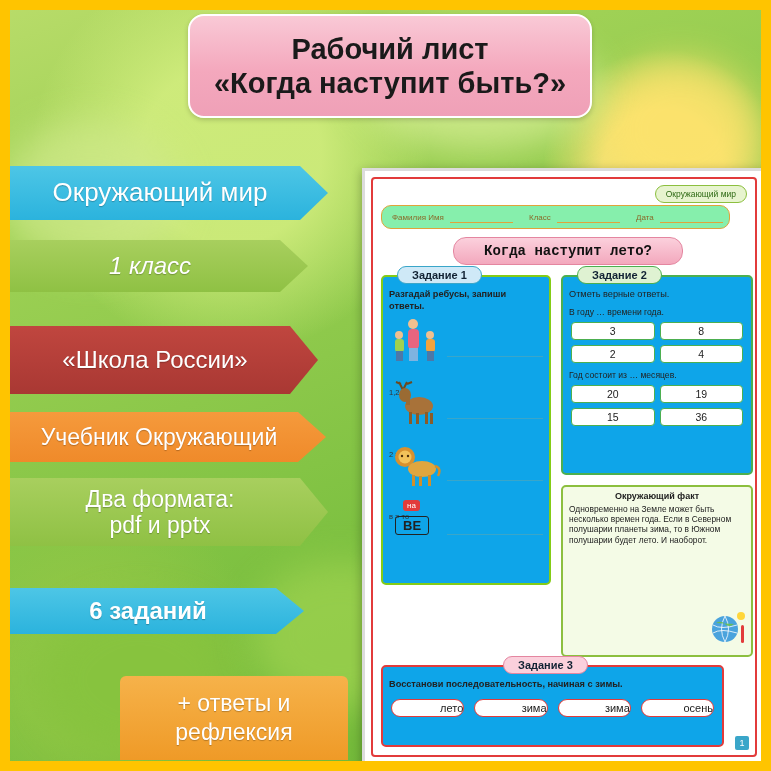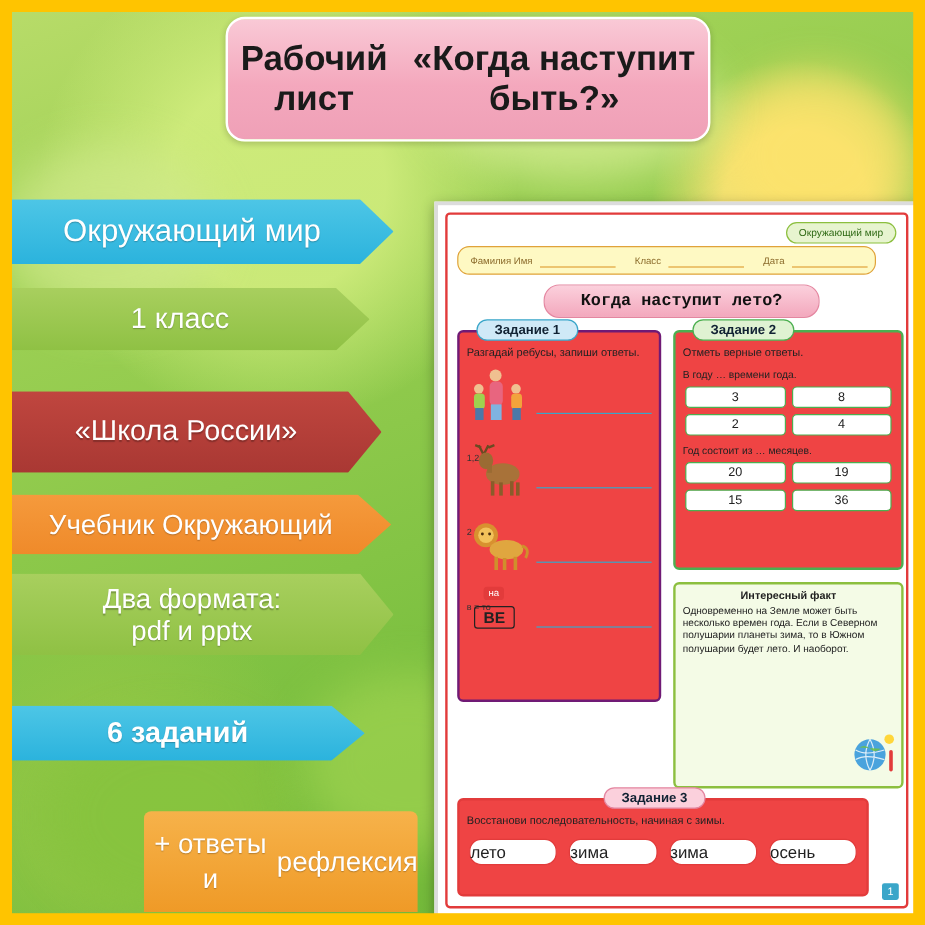--- a/index.html
+++ b/index.html
@@ -45,20 +45,21 @@
     position: absolute;
     left: 188px;
     top: 14px;
     width: 400px;
     height: 100px;
     background: linear-gradient(180deg, #f9c9d6 0%, #f4a8bd 55%, #efa0b7 100%);
     border: 2px solid #ffffff;
     border-radius: 16px;
     box-shadow: 0 2px 5px rgba(0,0,0,.18);
     display: flex;
+    flex-direction: column;
     align-items: center;
     justify-content: center;
     z-index: 20;
   }
   .title-banner .line {
     font-size: 29px;
     font-weight: bold;
     color: #1a1a1a;
     line-height: 1.18;
     text-align: center;
@@ -75,39 +76,39 @@
     color: #ffffff;
     font-size: 24px;
     line-height: 1.15;
     padding: 0 26px 0 10px;
     box-sizing: border-box;
     clip-path: polygon(0 0, calc(100% - 28px) 0, 100% 50%, calc(100% - 28px) 100%, 0 100%);
     text-shadow: 0 1px 1px rgba(0,0,0,.25);
     z-index: 20;
   }
   .r1 { top: 166px;  width: 320px; height: 54px; background: linear-gradient(180deg,#4dc6e6,#2bb3dd); font-size: 26px; }
-  .r2 { top: 240px;  width: 300px; height: 52px; background: linear-gradient(180deg,#a8cf5e,#8fc144); }
+  .r2 { top: 240px;  width: 300px; height: 52px; background: linear-gradient(180deg,#a8cf5e,#8fc144); font-style: italic; }
   .r3 { top: 326px;  width: 310px; height: 68px; background: linear-gradient(180deg,#c0463f,#a93833); }
   .r4 { top: 412px;  width: 318px; height: 50px; background: linear-gradient(180deg,#f59a3c,#ef8a2a); font-size: 23px; }
   .r5 { top: 478px;  width: 320px; height: 68px; background: linear-gradient(180deg,#a8cf5e,#8fc144); flex-direction: column; }
   .r6 { top: 588px;  width: 296px; height: 46px; background: linear-gradient(180deg,#4dc6e6,#2bb3dd); font-weight: bold; }
   .r5 .l { font-size: 23px; }
 
   .bottom-note {
     position: absolute;
     left: 120px;
     top: 676px;
     width: 228px;
     height: 84px;
     background: linear-gradient(180deg,#f6b24a,#ef9a27);
     color: #fff;
     font-size: 23px;
     line-height: 1.25;
     display: flex;
-    flex-direction: row;
+    flex-direction: column;
     align-items: center;
     justify-content: center;
     text-align: center;
     border-radius: 6px 6px 0 0;
     text-shadow: 0 1px 1px rgba(0,0,0,.25);
     z-index: 20;
   }
 
   
   .sheet-shadow {
@@ -145,21 +146,21 @@
     padding: 3px 10px;
   }
   .ws-fields {
     position: absolute;
     left: 8px;
     top: 26px;
     right: 25px;
     height: 22px;
     border: 1px solid #e0a33a;
     border-radius: 10px;
-    background: #fef9c3;
+    background: #86efac;
     display: flex;
     align-items: center;
     font-size: 8px;
     color: #8a6a2a;
   }
   .ws-fields .fl { margin-left: 10px; }
   .ws-fields .ln { flex: 1; border-bottom: 1px solid #e0a33a; height: 11px; margin: 0 6px; }
   .ws-title {
     position: absolute;
     left: 80px;
@@ -173,44 +174,44 @@
     align-items: center;
     justify-content: center;
     font-size: 14px;
     font-weight: bold;
     color: #111;
     font-family: Liberation Mono, monospace;
   }
 
   .task-box {
     position: absolute;
-    border: 2px solid #701a75;
+    border: 2px solid #84cc16;
     border-radius: 5px;
-    background: #ef4444;
+    background: #0ea5e9;
     box-sizing: border-box;
   }
   .task-head {
     position: absolute;
     top: -11px;
     left: 14px;
     padding: 2px 14px;
     border-radius: 10px;
     font-size: 11px;
     font-weight: bold;
     color: #123;
     background: #cfe9f7;
     border: 1px solid #3aa6c9;
   }
   .t1 { left: 8px; top: 96px; width: 170px; height: 310px; }
   .t2 { left: 188px; top: 96px; width: 192px; height: 200px; border-color: #4caf50; }
   .t2 .task-head { background: #dff2d2; border-color: #4caf50; }
   .t3 { left: 8px; top: 486px; width: 343px; height: 82px; border-color: #e23b3b; }
   .t3 .task-head { background: #fbd0dc; border-color: #e486a0; left: 120px; }
 
-  .task-text { font-size: 9.2px; font-weight: normal; padding: 12px 6px 2px 6px; line-height: 1.25; }
+  .task-text { font-size: 9.2px; font-weight: bold; padding: 12px 6px 2px 6px; line-height: 1.25; }
   .task-text.norm { font-weight: normal; }
 
   .rebus-row {
     display: flex;
     align-items: center;
     gap: 6px;
     padding: 2px 6px;
   }
   .rebus-img {
     width: 52px;
@@ -250,22 +251,22 @@
     font-size: 8.4px;
     line-height: 1.22;
   }
   .fact-title { text-align: center; font-weight: bold; font-size: 9px; margin-bottom: 2px; }
 
   .seq-row { display: flex; gap: 10px; padding: 6px 8px 0; }
   .seq-item {
     flex: 1;
     border: 1.5px solid #e23b3b;
     border-radius: 10px;
-    text-align: left;
-    font-size: 14px;
+    text-align: right;
+    font-size: 11px;
     padding: 2px 0;
     background: #fff;
   }
   .page-num {
     position: absolute;
     right: 6px;
     bottom: 5px;
     width: 14px;
     height: 14px;
     background: #3aa6c9;
@@ -414,21 +415,21 @@
         <div class="sub2">Год состоит из … месяцев.</div>
         <div class="grid2">
           <div class="cell">20</div>
           <div class="cell">19</div>
           <div class="cell">15</div>
           <div class="cell">36</div>
         </div>
       </div>
 
       <div class="fact-box">
-        <div class="fact-title">Интересный факт</div>
+        <div class="fact-title">Окружающий факт</div>
         <div>Одновременно на Земле может быть несколько времен года. Если в Северном полушарии планеты зима, то в Южном полушарии будет лето. И наоборот.</div>
         <div style="position:absolute;right:4px;bottom:4px;">
           <svg width="42" height="42" viewBox="0 0 42 42">
             <circle cx="20" cy="22" r="13" fill="#4aa3dd"></circle>
             <path d="M8 18 q8 5 24 0 M8 26 q8 -5 24 0 M20 9 q-7 13 0 26 M20 9 q7 13 0 26" stroke="#fff" stroke-width="1" fill="none" opacity=".8"></path>
             <path d="M11 16 q5 -3 9 1 q4 4 9 0" fill="#6cc04a" opacity=".9"></path>
             <circle cx="36" cy="9" r="4" fill="#ffd63a"></circle>
             <rect x="36" y="18" width="3" height="18" rx="1.5" fill="#e23b3b"></rect>
           </svg>
         </div>

